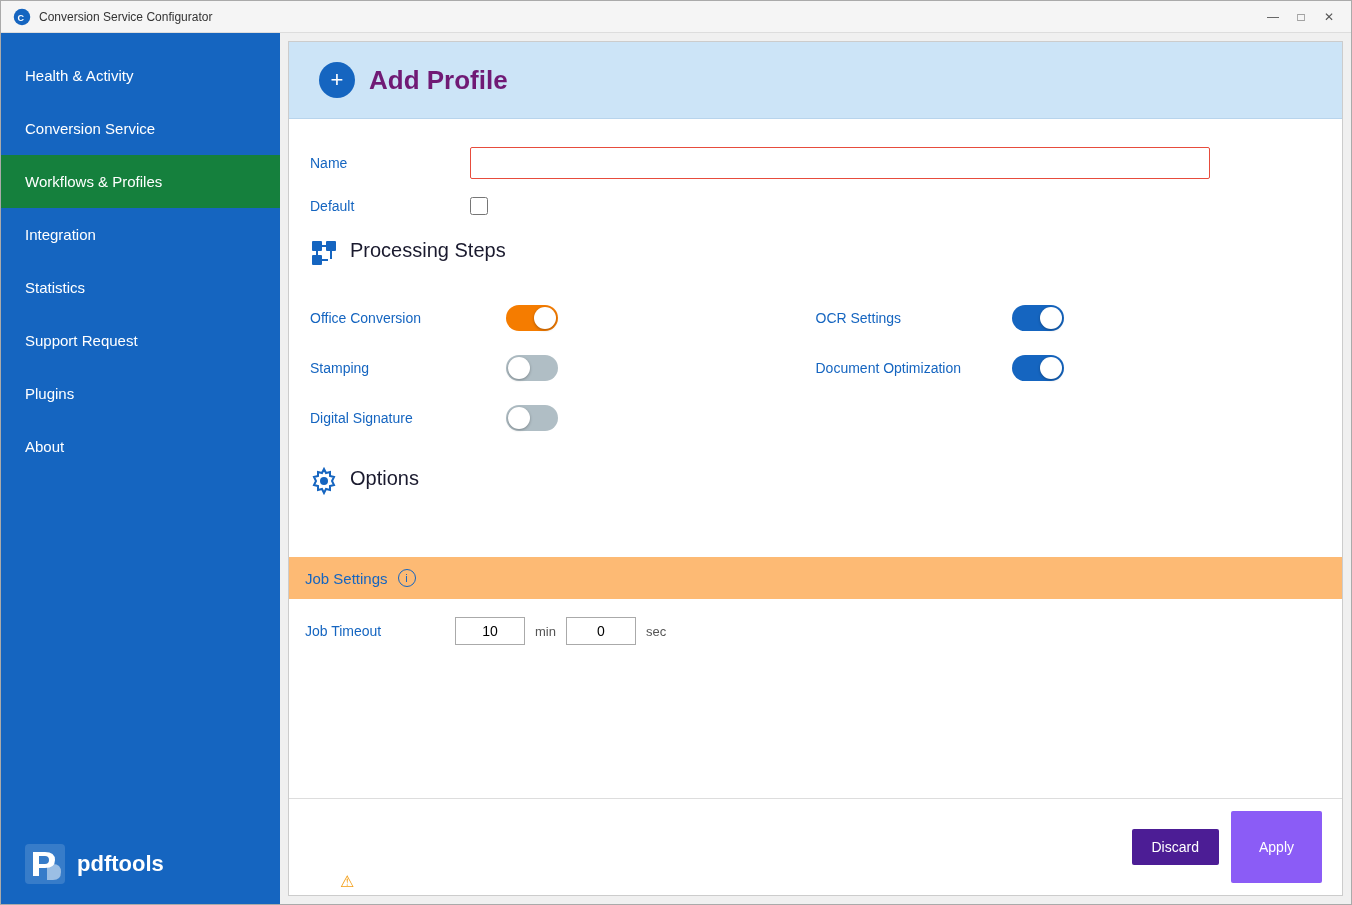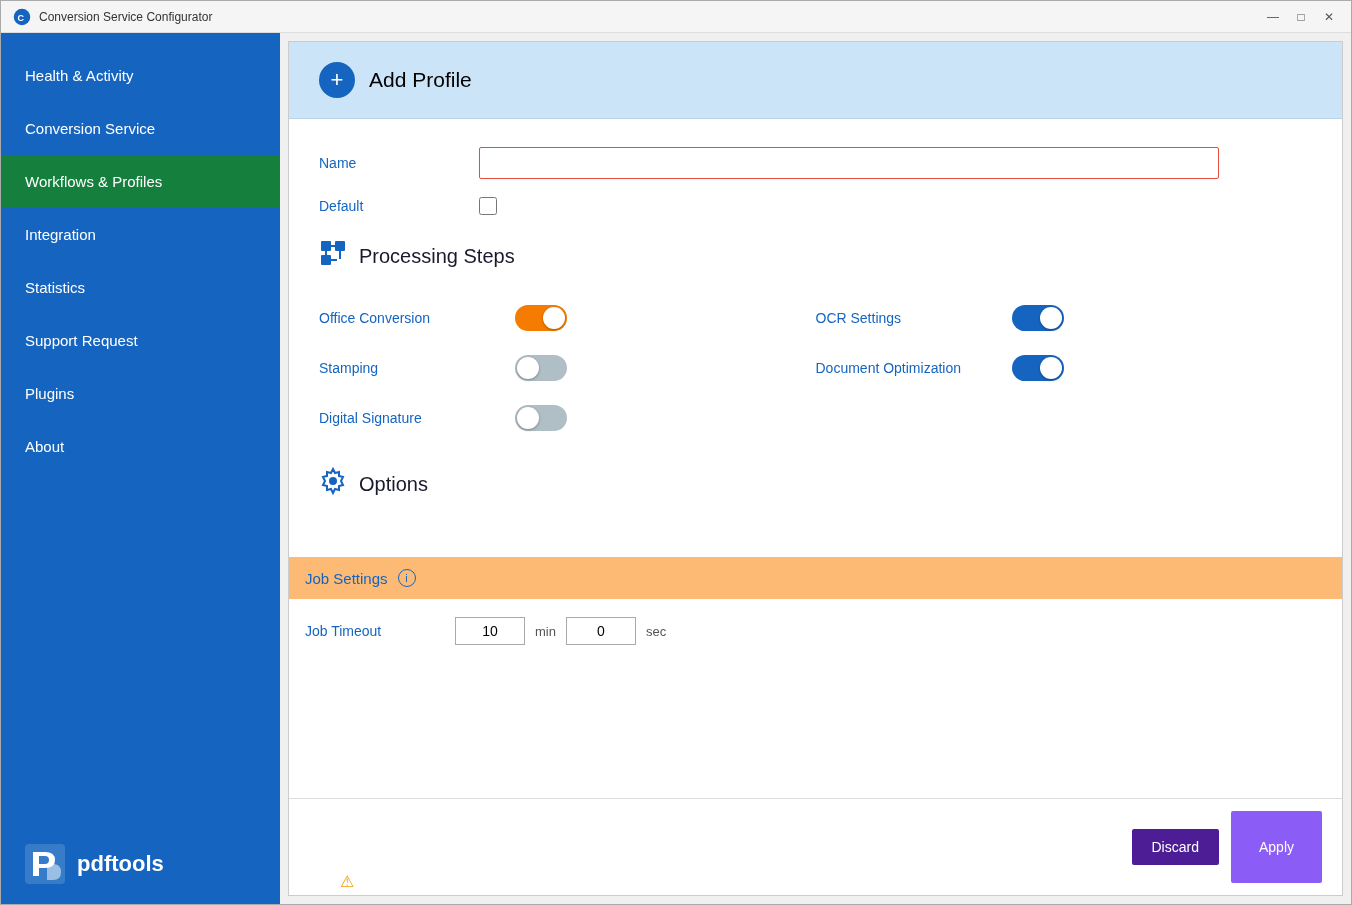--- a/index.html
+++ b/index.html
@@ -26,32 +26,32 @@
     .logo-text span { font-weight: 700; }
 
     
     .main-content { flex: 1; background: white; display: flex; flex-direction: column; overflow: hidden; border: 1px solid #ccc; margin: 8px; }
 
     .content-scroll { flex: 1; overflow-y: auto; }
 
     
     .profile-header { background: #cce4f7; padding: 20px 30px; display: flex; align-items: center; gap: 14px; border-bottom: 1px solid #b8d4ec; }
     .add-icon { width: 36px; height: 36px; background: #1565c0; border-radius: 50%; display: flex; align-items: center; justify-content: center; color: white; font-size: 22px; flex-shrink: 0; }
-    .profile-header-title { font-size: 21px; font-weight: 400; color: #000000; }
-
-    
-    .form-area { padding: 28px 30px; }
+    .profile-header-title { font-size: 26px; font-weight: 700; color: #701a75; }
+
+    
+    .form-area { padding: 28px 21px; }
 
     .form-row { display: flex; align-items: center; margin-bottom: 18px; }
     .form-label { width: 160px; color: #1565c0; font-size: 14px; }
     .form-input { flex: 1; max-width: 740px; height: 32px; border: 1px solid #e74c3c; outline: none; padding: 0 8px; font-size: 14px; border-radius: 2px; }
     .form-checkbox { width: 18px; height: 18px; border: 1px solid #1565c0; background: white; cursor: pointer; }
 
     
-    .section-header { display: flex; align-items: center; gap: 12px; margin: 24px 0 20px 0; }
+    .section-header { display: flex; align-items: flex-start; gap: 12px; margin: 24px 0 20px 0; }
     .section-icon { color: #1565c0; font-size: 22px; }
     .section-title { font-size: 20px; font-weight: 400; color: #1a1a2e; }
 
     .processing-grid { display: grid; grid-template-columns: 1fr 1fr; gap: 0; }
     .processing-item { display: flex; align-items: center; gap: 16px; padding: 12px 0; }
     .processing-label { color: #1565c0; font-size: 14px; width: 180px; }
 
     
     .toggle { position: relative; width: 52px; height: 26px; cursor: pointer; }
     .toggle-slider { position: absolute; top: 0; left: 0; right: 0; bottom: 0; border-radius: 26px; transition: 0.2s; }

